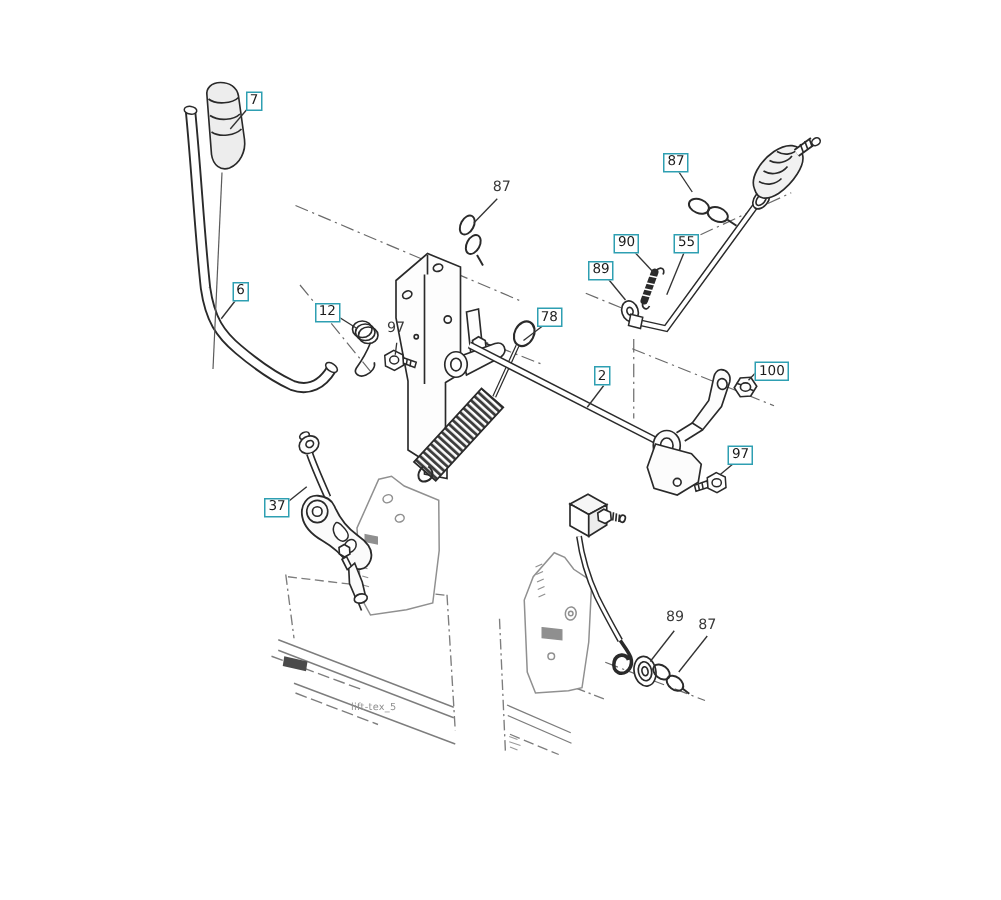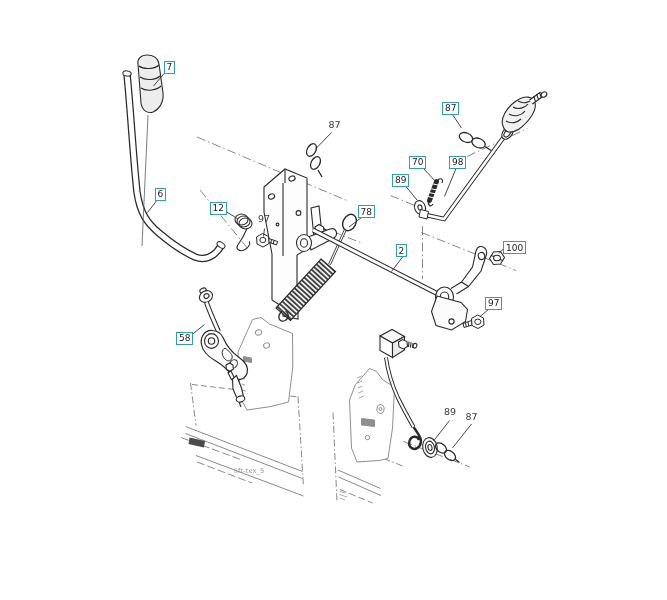--- a/index.html
+++ b/index.html
@@ -280,26 +280,26 @@
     <line x1="489" y1="309" x2="480" y2="316.5"></line>
     <line x1="264.5" y1="228.5" x2="263.5" y2="236.5"></line>
     <line x1="449.5" y1="420.5" x2="433.5" y2="441"></line>
     <line x1="471.5" y1="424" x2="452.5" y2="448"></line>
   </g>
 </svg>
 
 <div class="callout boxed" style="left:163.5px;top:60.5px">7</div>
 <div class="callout boxed" style="left:154.5px;top:187.5px">6</div>
 <div class="callout boxed" style="left:209.5px;top:201.5px">12</div>
-<div class="callout boxed" style="left:176px;top:331.5px">58</div>
+<div class="callout boxed" style="left:176px;top:331.5px">37</div>
 <div class="callout plain" style="left:328.5px;top:119.5px">87</div>
 <div class="callout boxed" style="left:357.5px;top:205px">78</div>
-<div class="callout boxed" style="left:409px;top:155.5px">70</div>
+<div class="callout boxed" style="left:409px;top:155.5px">90</div>
 <div class="callout boxed" style="left:392px;top:173.5px">89</div>
-<div class="callout boxed" style="left:449px;top:155.5px">98</div>
+<div class="callout boxed" style="left:449px;top:155.5px">55</div>
 <div class="callout boxed" style="left:442px;top:101.5px">87</div>
 <div class="callout boxed" style="left:395.5px;top:244px">2</div>
 <div class="callout boxed" style="left:503px;top:241px">100</div>
 <div class="callout boxed" style="left:485px;top:296.5px">97</div>
 <div class="callout plain" style="left:258px;top:213.5px">97</div>
 <div class="callout plain" style="left:444px;top:407px">89</div>
 <div class="callout plain" style="left:465.5px;top:411.5px">87</div>
 
 <div class="footer-note" style="left:234px;top:467px">lift-tex_5</div>
 

